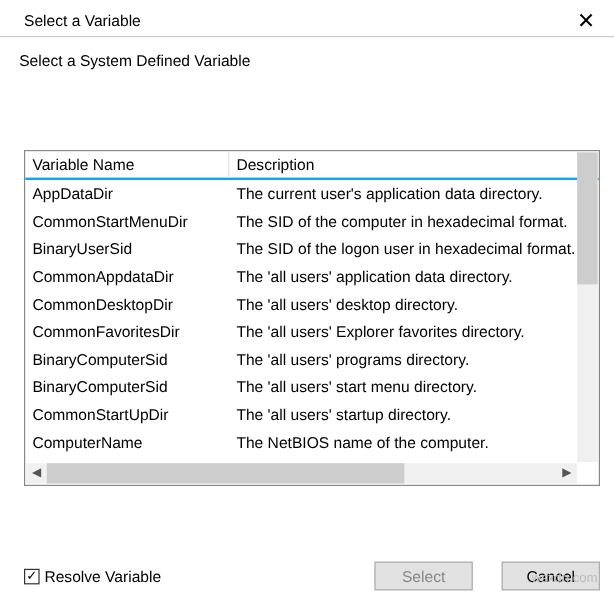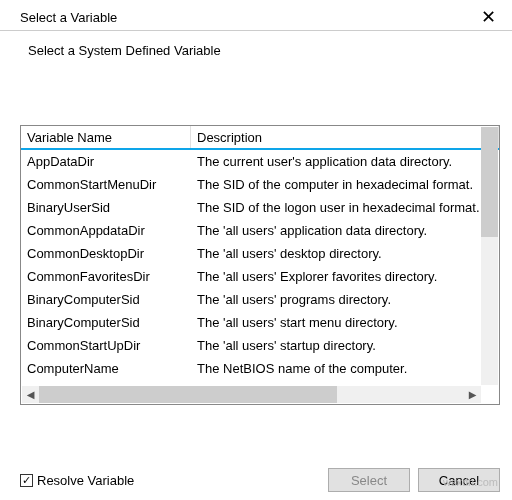--- a/index.html
+++ b/index.html
@@ -21,21 +21,21 @@
       border-bottom: 1px solid #ccc;
     }
     .title-text { font-size: 13px; }
     .close-x {
       font-size: 18px;
       font-weight: 300;
       padding: 0 8px;
       cursor: pointer;
       font-family: Arial, sans-serif;
     }
-    .subtitle { padding: 12px 0 0 28px; }
+    .subtitle { padding: 12px 0 0 16px; }
     .table-container {
       position: absolute;
       top: 125px;
       left: 20px;
       right: 12px;
       height: 280px;
       border: 1px solid #888;
       overflow: hidden;
       background: #fff;
     }
@@ -130,21 +130,21 @@
     }
     .cbox {
       width: 13px; height: 13px;
       border: 1px solid #333;
       display: inline-flex;
       align-items: center;
       justify-content: center;
       font-size: 11px;
       line-height: 1;
     }
-    .btns { display: flex; gap: 8px; }
+    .btns { display: flex; gap: 24px; }
     .btn {
       min-width: 82px;
       height: 24px;
       border: 1px solid #adadad;
       background: #e1e1e1;
       font-family: inherit;
       font-size: 13px;
       cursor: pointer;
     }
     .btn[disabled] {

